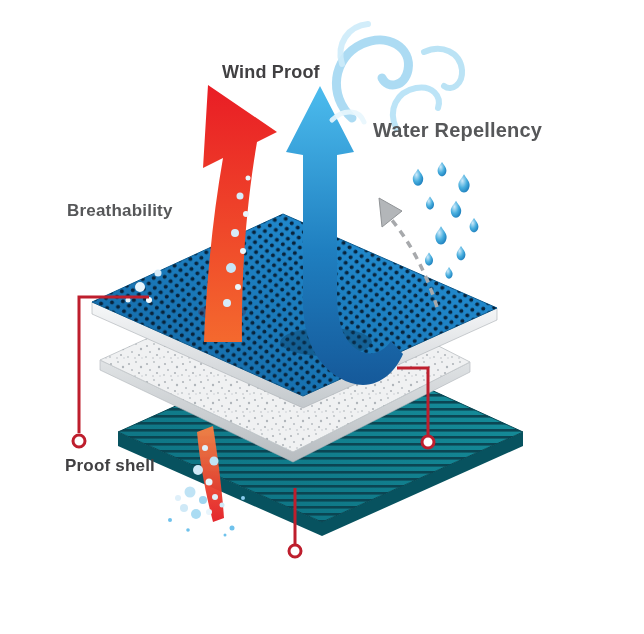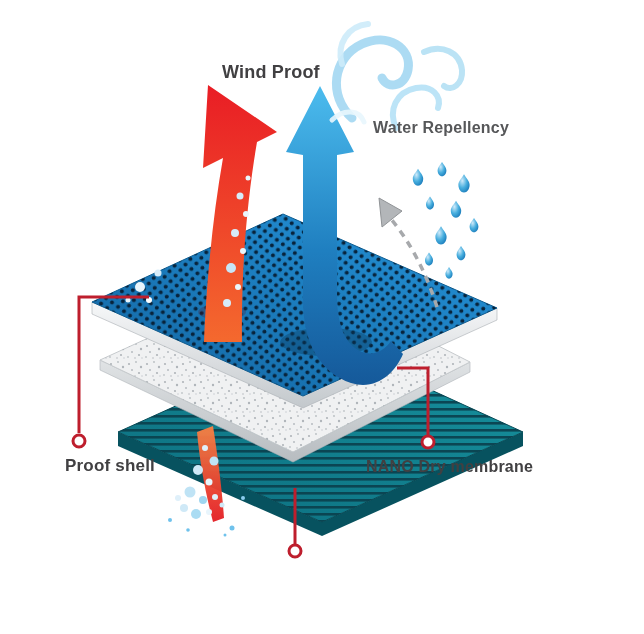--- a/index.html
+++ b/index.html
@@ -12,21 +12,21 @@
   }
   .stage svg{position:absolute;left:0;top:0;}
   .label{
     position:absolute;
     font-weight:bold;
     color:#4d4d4f;
     white-space:nowrap;
     letter-spacing:.2px;
   }
   .lbl-wind{left:222px;top:62px;font-size:18px;color:#414042;}
-  .lbl-repel{left:373px;top:119px;font-size:16px;color:#565759;}
+  .lbl-repel{left:373px;top:119px;font-size:20px;color:#565759;}
   .lbl-breath{left:67px;top:201px;font-size:17px;color:#565759;}
   .lbl-outer{left:65px;top:456px;font-size:17px;color:#414042;}
   .lbl-nano{left:366px;top:458px;font-size:16px;color:#414042;}
   .lbl-inner{left:280px;top:562px;font-size:17px;color:#414042;}
 </style>
 </head>
 <body>
 
 <div class="stage">
 
@@ -217,16 +217,16 @@
     </g>
     <g>
       <path d="M295 544 L295 488"></path>
       <circle cx="295" cy="551" r="6" fill="#ffffff"></circle>
     </g>
   </g>
 </svg>
 
 <div class="label lbl-wind">Wind Proof</div>
 <div class="label lbl-repel">Water Repellency</div>
+<div class="label lbl-breath">Breathability</div>
 <div class="label lbl-outer">Proof shell</div>
-<div class="label lbl-nano">NANO Dry membrane</div>
 
 </div>
 
 </body></html>

